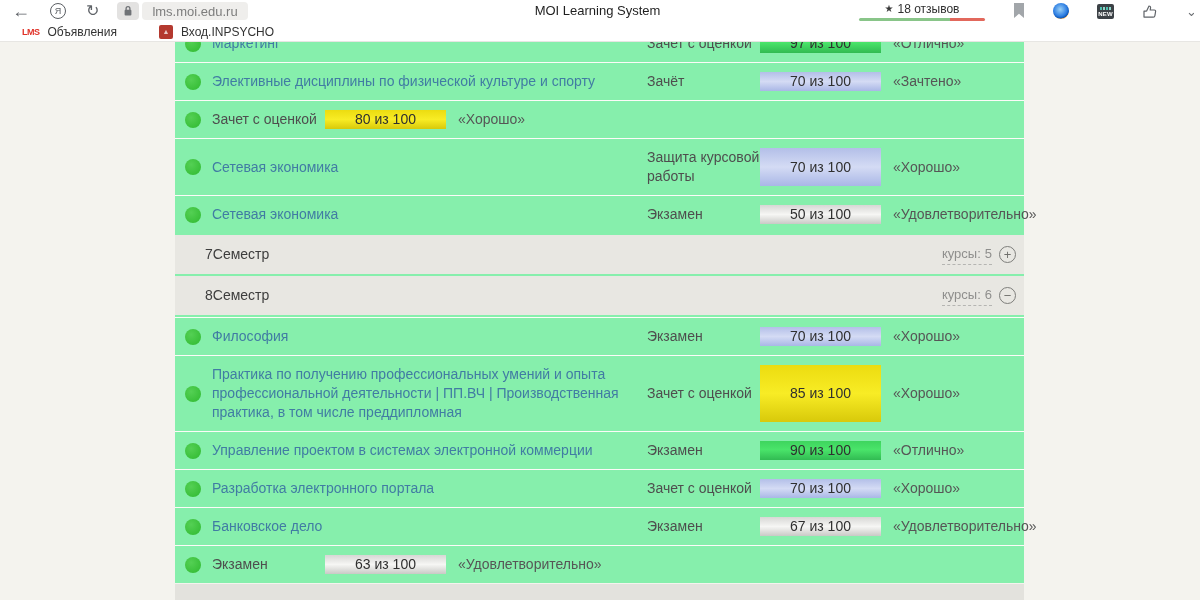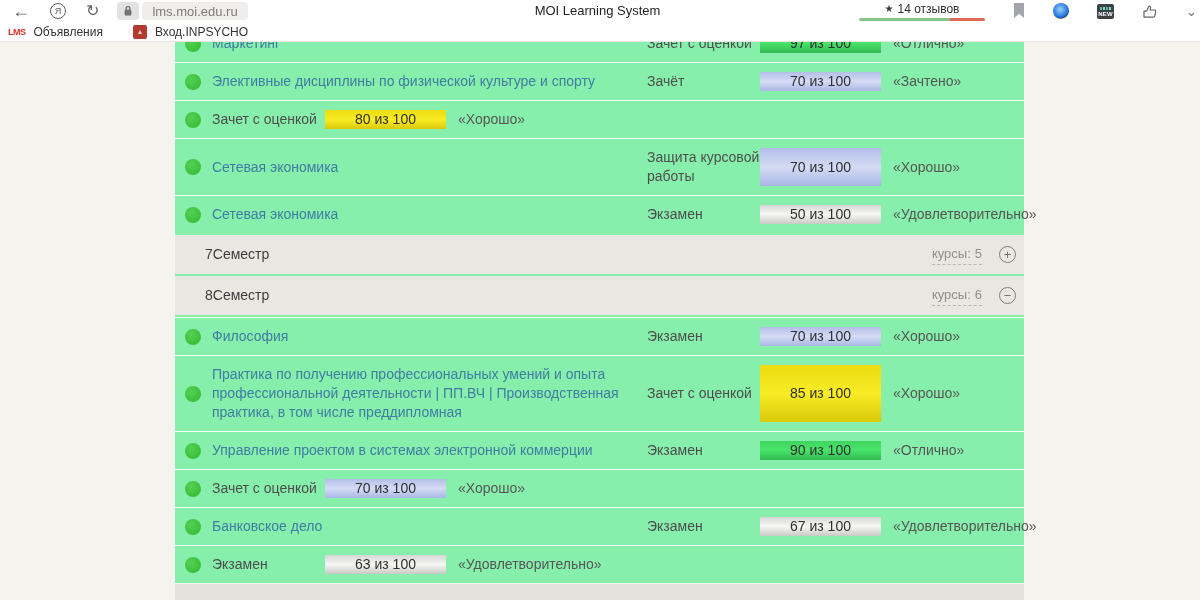--- a/index.html
+++ b/index.html
@@ -35,21 +35,21 @@
   .browser-logo { width:16px; height:16px; border-radius:50%;
       background: radial-gradient(circle at 45% 40%, #9ad1f7 0%, #2e7ee2 52%, #0f57b4 68%, #f0a343 73%, #ee7a2f 100%); }
   .new-badge { width:17px; height:15px; background:#3c4146; border-radius:2px; display:flex;
                flex-direction:column; align-items:center; justify-content:flex-end; padding-bottom:2px; }
   .new-badge .strip { width:11px; height:3px; margin-bottom:1px;
       background:linear-gradient(90deg,#4cc0ae 0 2px,#3c4146 2px 3px,#8fd6c9 3px 5px,#3c4146 5px 6px,#4cc0ae 6px 8px,#3c4146 8px 9px,#8fd6c9 9px 11px); }
   .new-badge .txt { color:#fff; font-size:6px; font-weight:bold; line-height:6px; letter-spacing:.2px; }
   .thumbs svg { display:block; }
   .edge-chev { color:#6a6e72; font-size:13px; width:8px; overflow:hidden; }
 
-  .bm-row { height:19px; display:flex; align-items:center; padding-left:8px; gap:30px; }
+  .bm-row { height:19px; display:flex; align-items:center; padding-left:22px; gap:42px; }
   .bm-item { display:flex; align-items:center; gap:8px; cursor:pointer; }
   .bm-label { font-size:12px; color:#333; }
   .lms-logo { color:#e03127; font-weight:bold; font-size:9px; letter-spacing:-0.5px; }
   .inpsy-ic { width:14px; height:14px; background:#b4392f; border-radius:2px; display:flex;
               align-items:center; justify-content:center; color:#e9c9c5; font-size:7px; }
 
   
   .table { position:absolute; left:175px; top:25px; width:849px; background:#86efac; z-index:1; }
   .row { display:flex; align-items:center; font-size:14px; line-height:19px; }
   .course-row { min-height:37px; padding:9px 0; border-top:1px solid #fcfbf8; }
@@ -63,21 +63,21 @@
   .score-col { width:121px; flex:none; align-self:stretch; display:flex; align-items:center;
                justify-content:center; color:#2f2f2f; }
   .grade-col { flex:1; padding-left:12px; color:#565656; }
   .score-green  { background:linear-gradient(180deg,#3ed55e 0%,#4ae46a 45%,#31bb52 100%); }
   .score-blue   { background:linear-gradient(180deg,#b3bfe8 0%,#d4dbf4 50%,#a9b7e6 100%); }
   .score-yellow { background:linear-gradient(180deg,#ecdc10 0%,#f8ec25 50%,#d8c90a 100%); }
   .score-gray   { background:linear-gradient(180deg,#d7d7d5 0%,#f6f6f4 50%,#c9c9c6 100%); }
 
   .semester-row { height:39px; background:#e8e7e2; margin:2px 0; padding:0 8px 0 30px; color:#3d3d3d; }
   .sem-label { }
-  .sem-right { margin-left:auto; display:flex; align-items:center; gap:17px; }
+  .sem-right { margin-left:auto; display:flex; align-items:center; gap:7px; }
   .courses-link { font-size:13px; color:#8f8f8d; border-bottom:1px dashed #b5b5b2;
                   cursor:pointer; text-decoration:none; display:flex; gap:4px; padding-bottom:1px; }
   .toggle { width:17px; height:17px; border:1.5px solid #7e7e7b; border-radius:50%; color:#6f6f6c;
             display:flex; align-items:center; justify-content:center; font-size:13px; line-height:1;
             cursor:pointer; flex:none; }
   .footer-bar { height:18px; background:#e3e2dd; margin-top:2px; }
 </style>
 </head>
 <body>
 
@@ -201,20 +201,23 @@
     </div>
     <div class="exam-col">Экзамен</div>
     <div class="score-col score-green">
       <span>90 из 100</span>
     </div>
     <div class="grade-col">«Отлично»</div>
   </div>
     <div class="row course-row">
     <div class="dot-col">
       <span class="dot"></span>
+    </div>
+    <div class="name-col">
+      <a class="course-link">Разработка электронного портала</a>
     </div>
     <div class="exam-col">Зачет с оценкой</div>
     <div class="score-col score-blue">
       <span>70 из 100</span>
     </div>
     <div class="grade-col">«Хорошо»</div>
   </div>
     <div class="row course-row">
     <div class="dot-col">
       <span class="dot"></span>
@@ -253,21 +256,21 @@
           <rect x="1.6" y="4.8" width="6.8" height="5.6" rx="1" fill="#6f7276"></rect>
         </svg>
       </span>
       <span class="url-chip">lms.moi.edu.ru</span>
     </span>
     <span class="page-title">MOI Learning System</span>
     <span class="right-cluster">
       <span class="reviews">
         <span class="reviews-line">
           <span class="star">★</span>
-          <span>14 отзывов</span>
+          <span>18 отзывов</span>
         </span>
         <span class="reviews-bar">
           <span class="g" id="bar-g" style="background: rgb(137, 197, 137); width: 72%;"></span>
           <span class="r" id="bar-r" style="background: rgb(226, 104, 92); width: 28%;"></span>
         </span>
       </span>
       <span class="flag-icon">
         <svg width="12" height="16" viewBox="0 0 12 16">
           <path d="M1 0h10v15l-5-4.2L1 15z" fill="#a2a6aa"></path>
         </svg>

